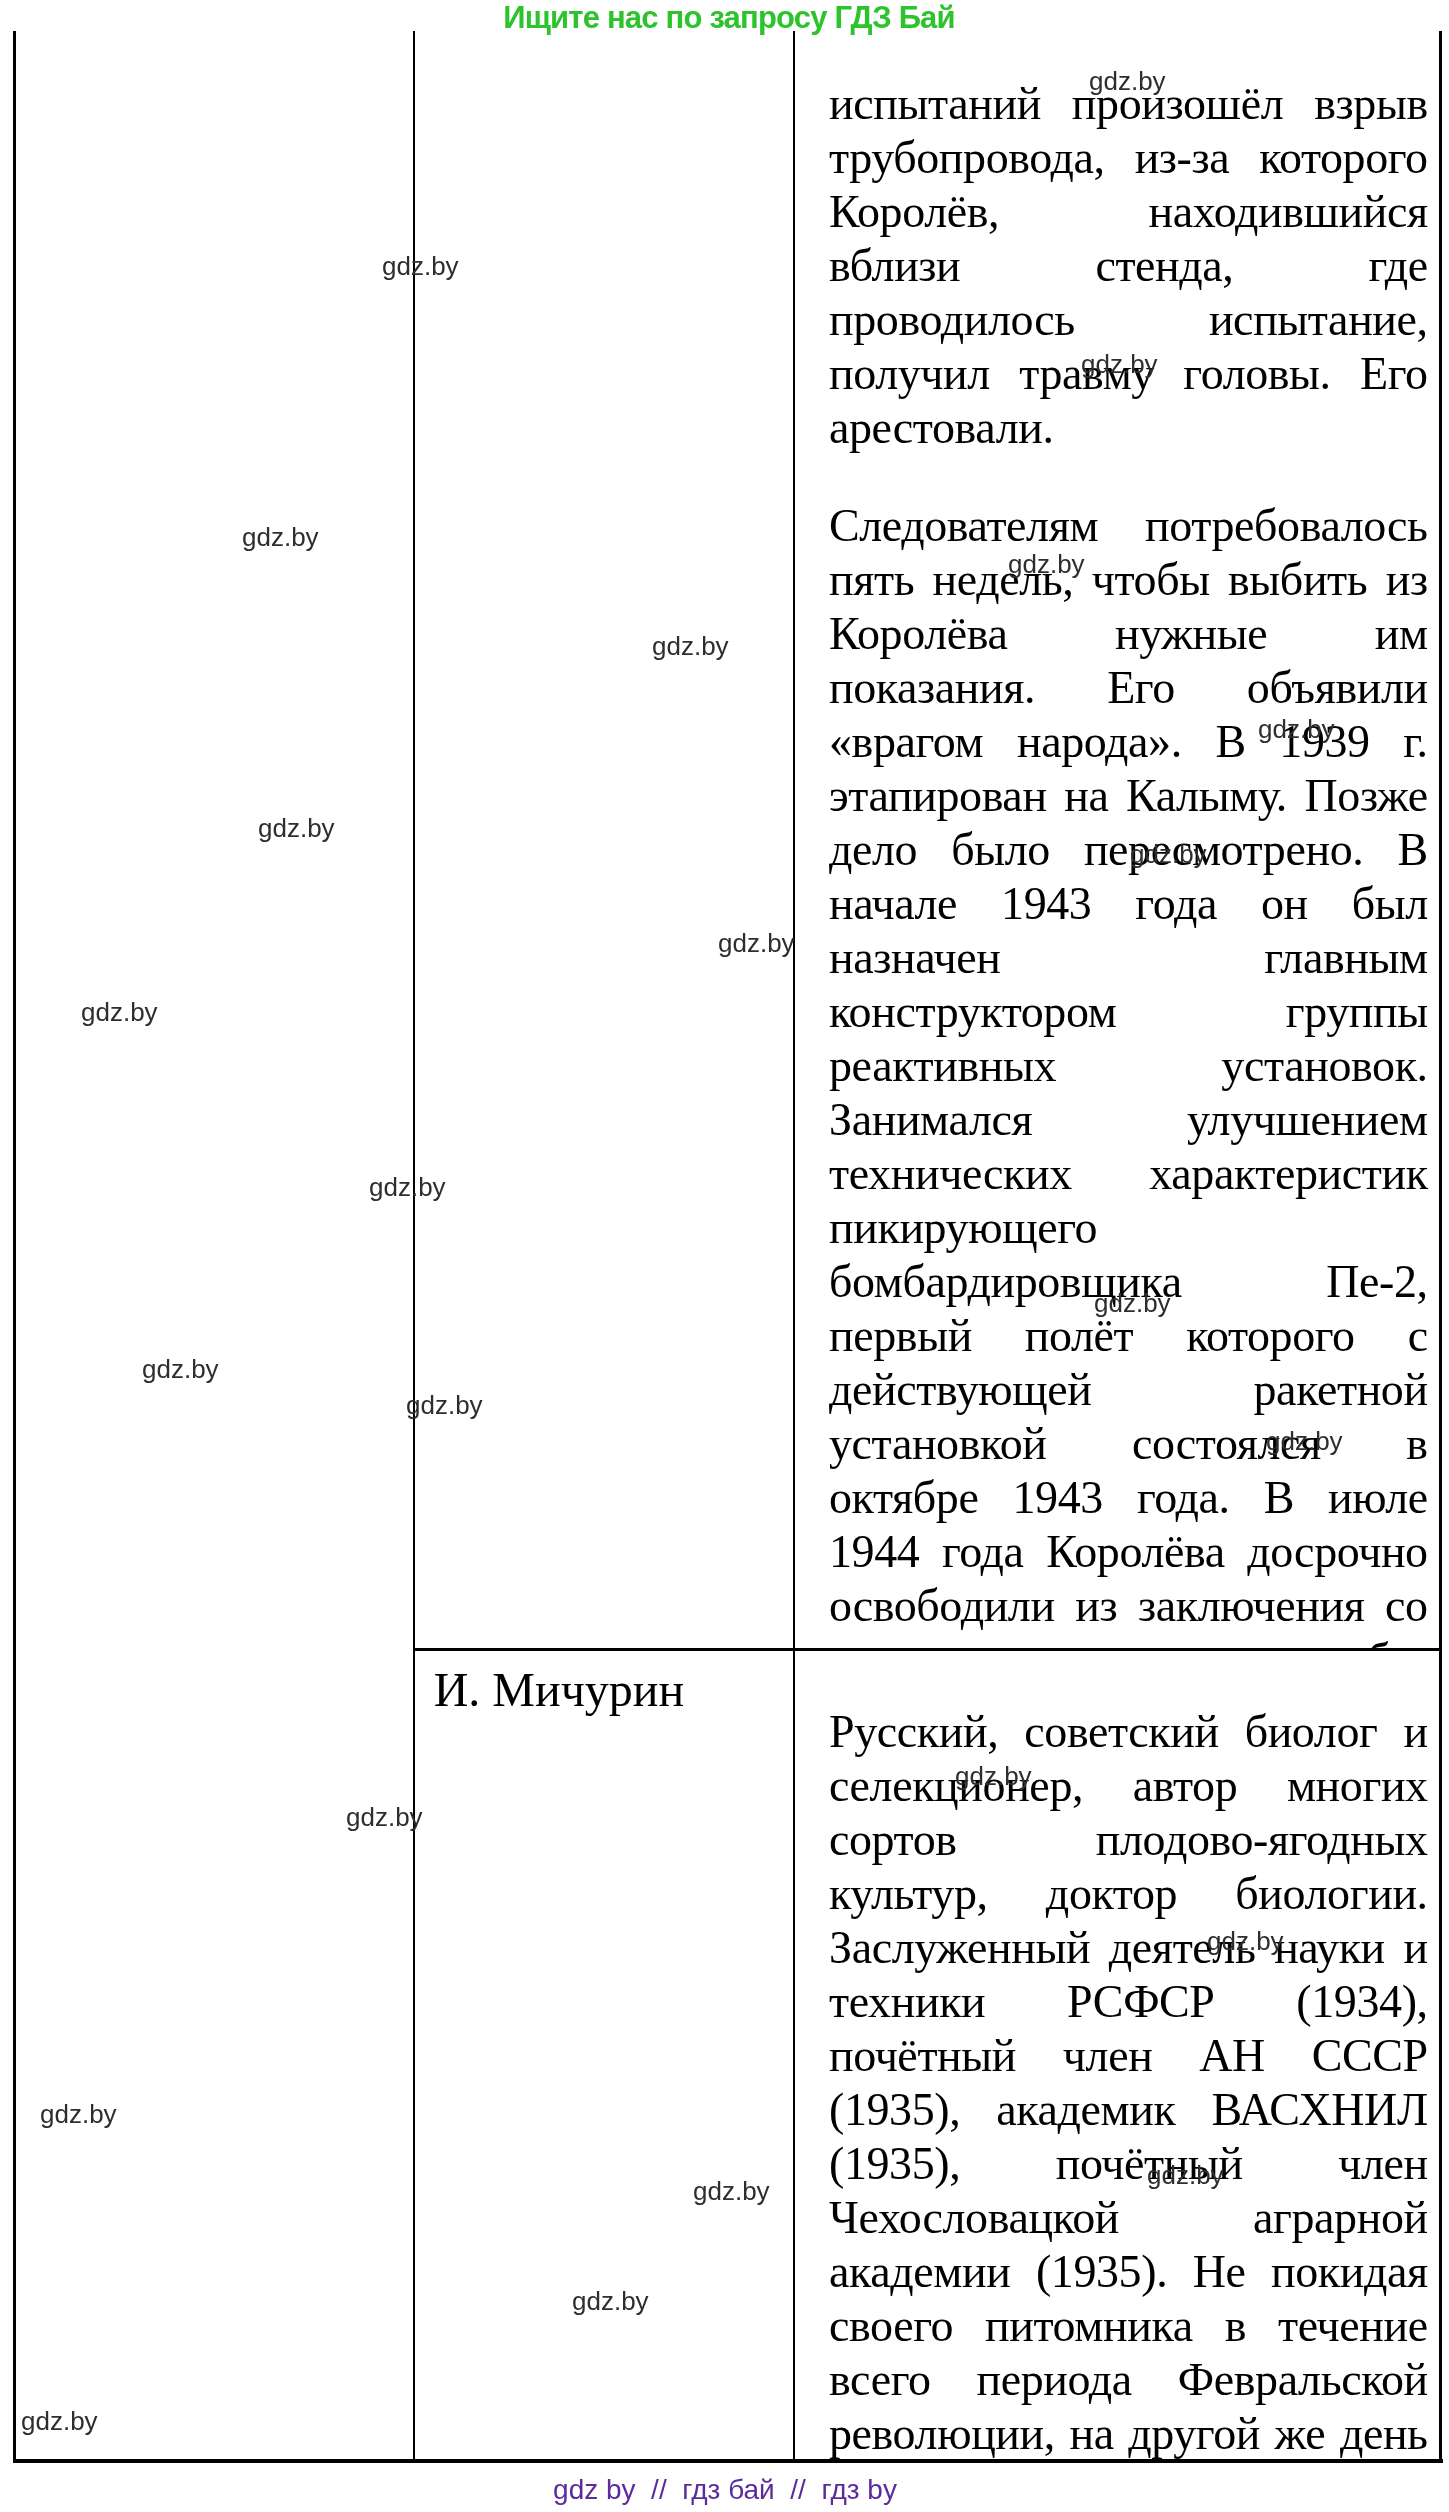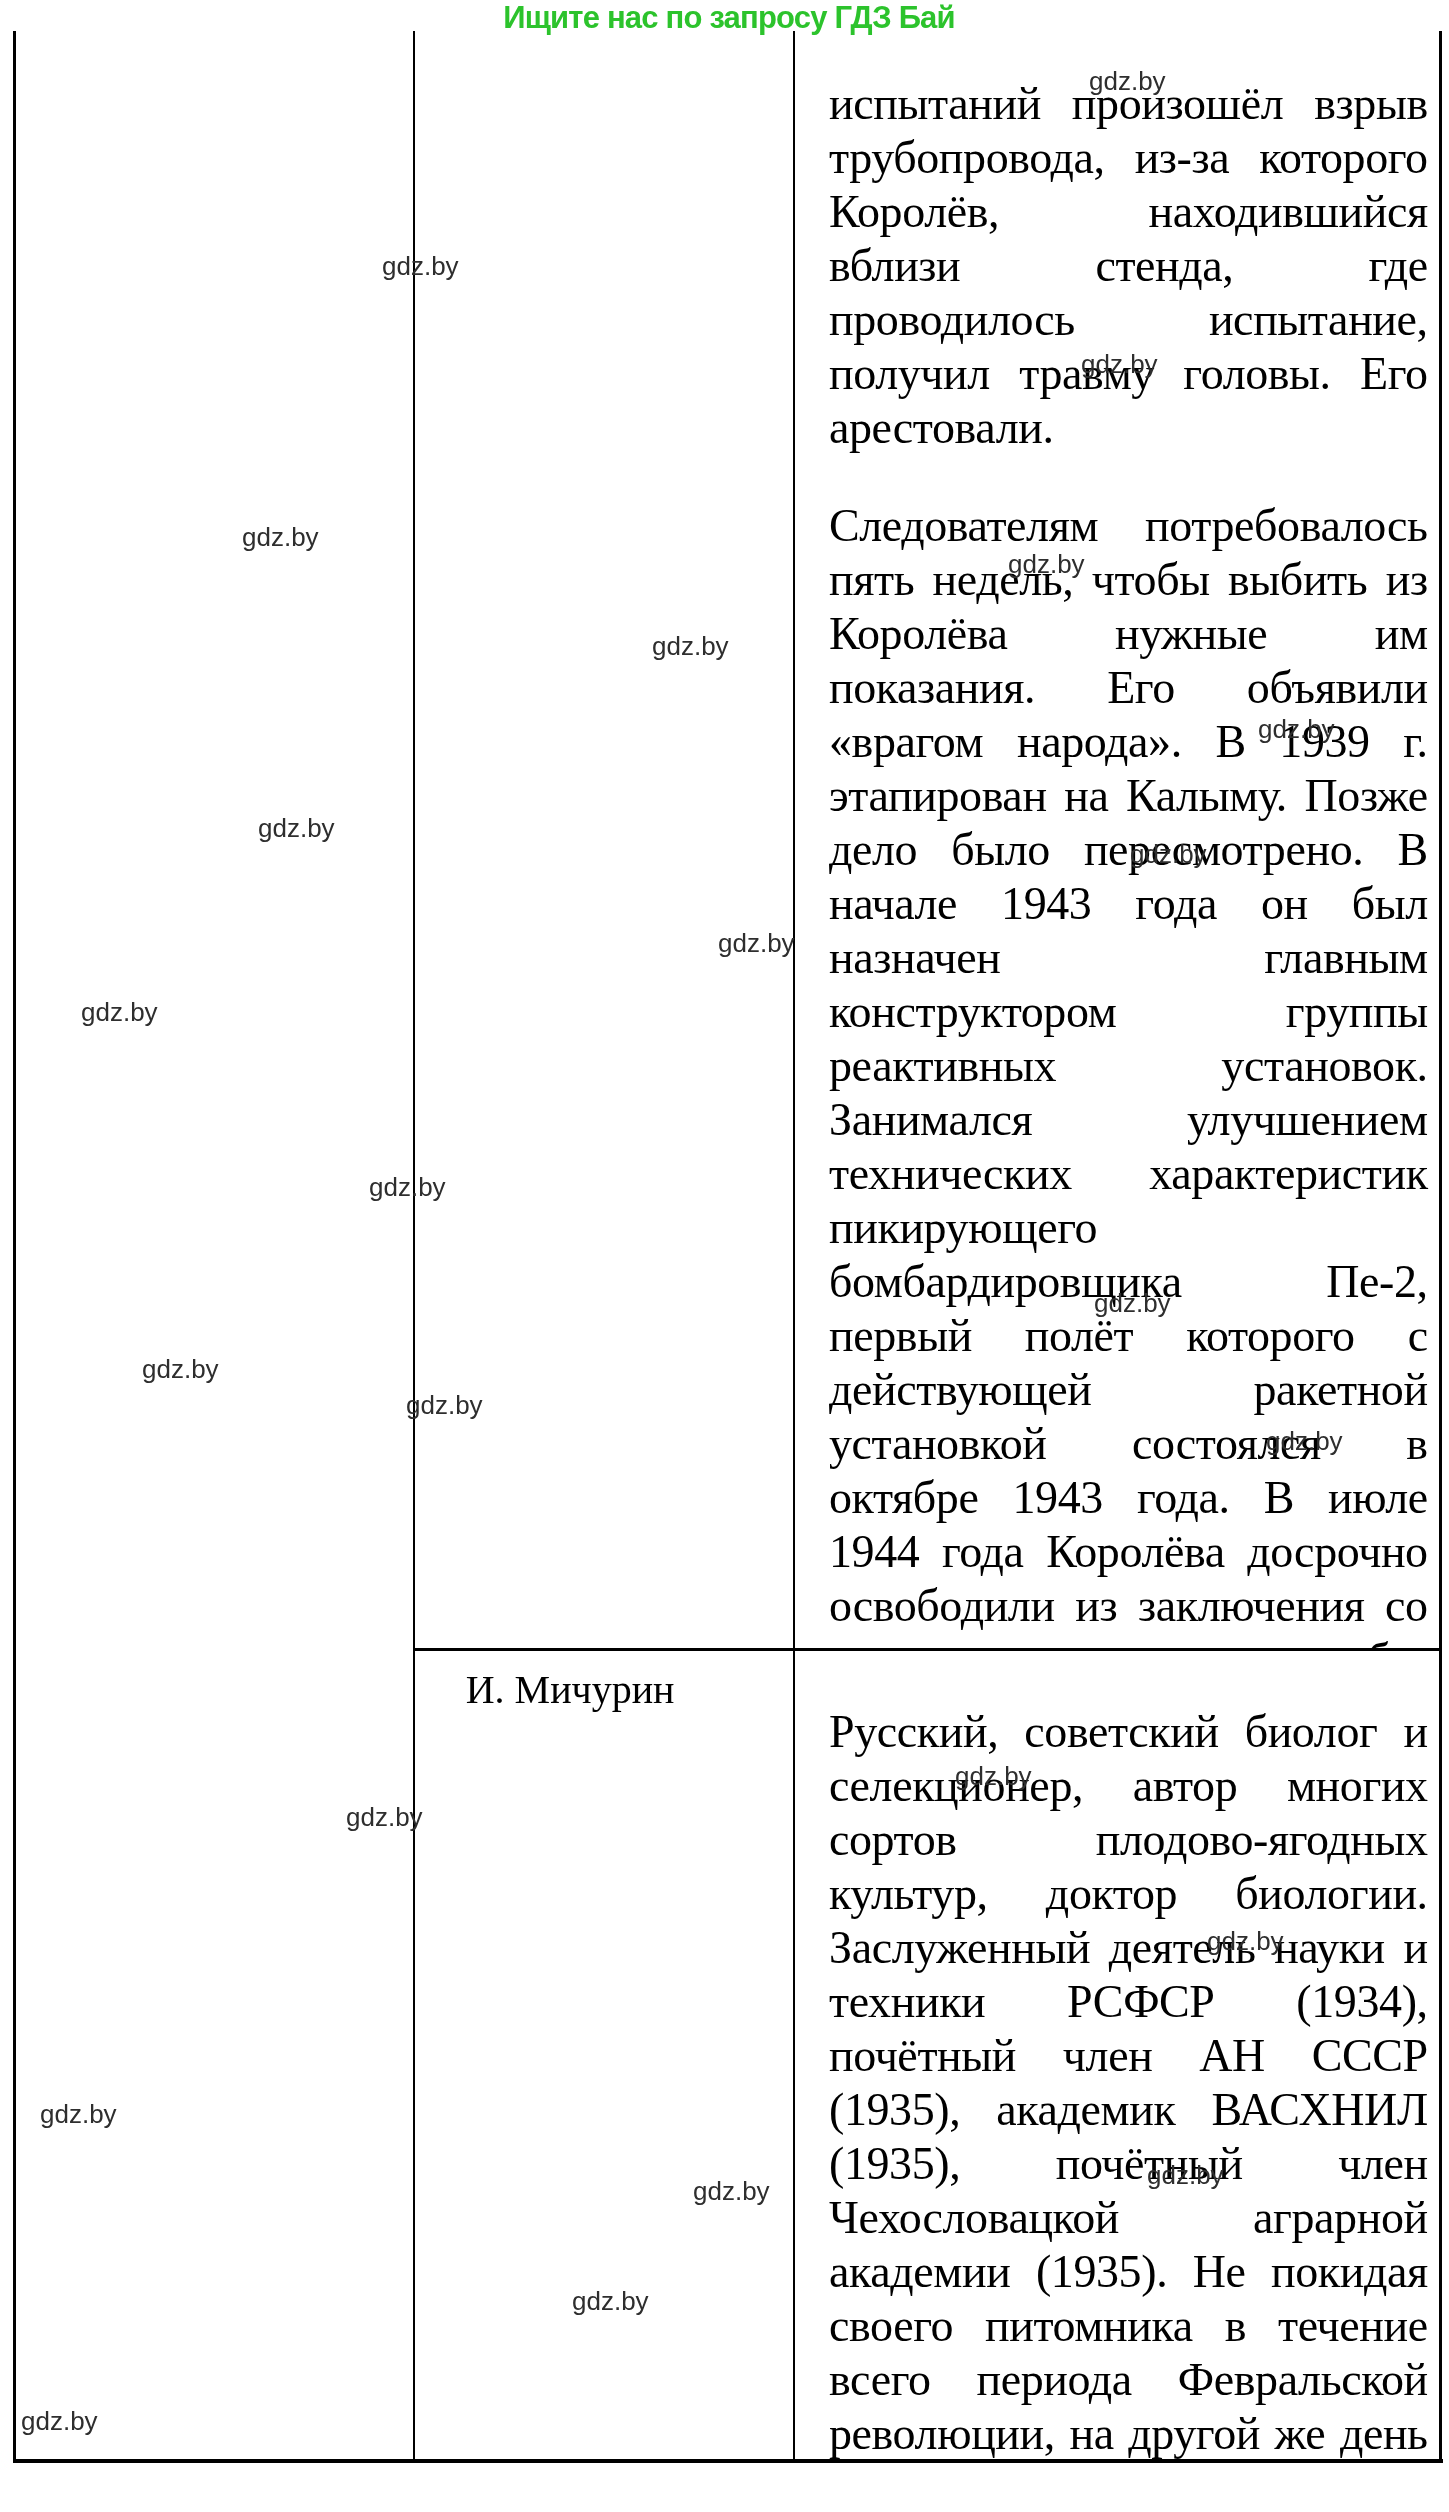--- a/index.html
+++ b/index.html
@@ -51,24 +51,23 @@
     line-height: 54px;
     text-align: justify;
     letter-spacing: -0.4px;
     hyphens: none;
     margin-top: 44px;
   }
   
   .bio p.cont { text-align-last: justify; }
 
   .person-name {
-    font-size: 40px;
+    font-size: 48px;
     line-height: 56px;
     white-space: nowrap;
-    margin-left: 32px;
   }
 
   
   .wm {
     position: absolute;
     font-family: "Liberation Sans", sans-serif;
     font-size: 26px;
     line-height: 26px;
     color: #2e2e2e;
     white-space: nowrap;
@@ -138,15 +137,16 @@
       <span class="wm" style="left: 1008px; top: 551px; color: rgb(46, 46, 46);">gdz.by</span>
       <span class="wm" style="left: 1258px; top: 716px; color: rgb(46, 46, 46);">gdz.by</span>
       <span class="wm" style="left: 1130px; top: 841px; color: rgb(46, 46, 46);">gdz.by</span>
       <span class="wm" style="left: 1094px; top: 1290px; color: rgb(46, 46, 46);">gdz.by</span>
       <span class="wm" style="left: 1266px; top: 1428px; color: rgb(46, 46, 46);">gdz.by</span>
       <span class="wm" style="left: 955px; top: 1763px; color: rgb(46, 46, 46);">gdz.by</span>
       <span class="wm" style="left: 1207px; top: 1928px; color: rgb(46, 46, 46);">gdz.by</span>
       <span class="wm" style="left: 1147px; top: 2162px; color: rgb(46, 46, 46);">gdz.by</span>
     </div>
 
+  <div class="footer" style="color: rgb(92, 44, 156);">gdz by  //  гдз бай  //  гдз by</div>
 
 </div>
 
 
 </body></html>

